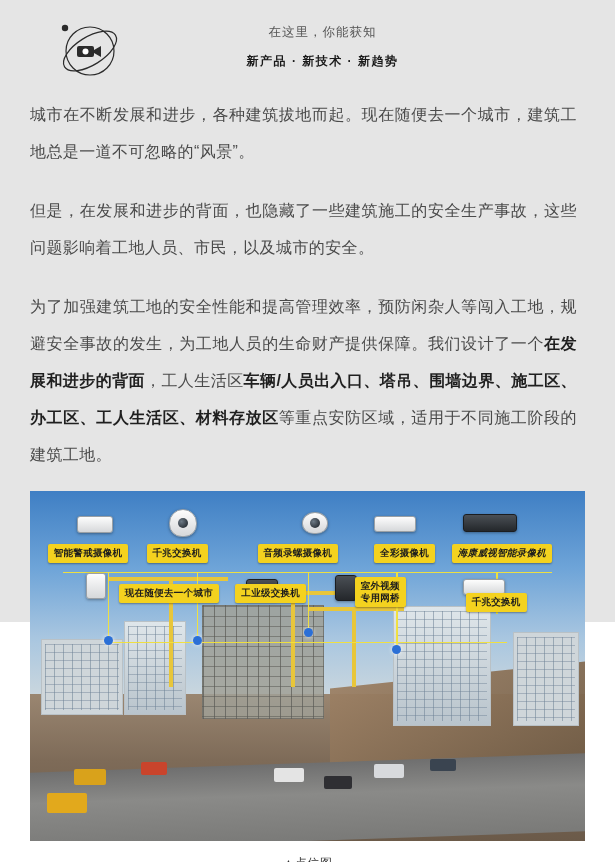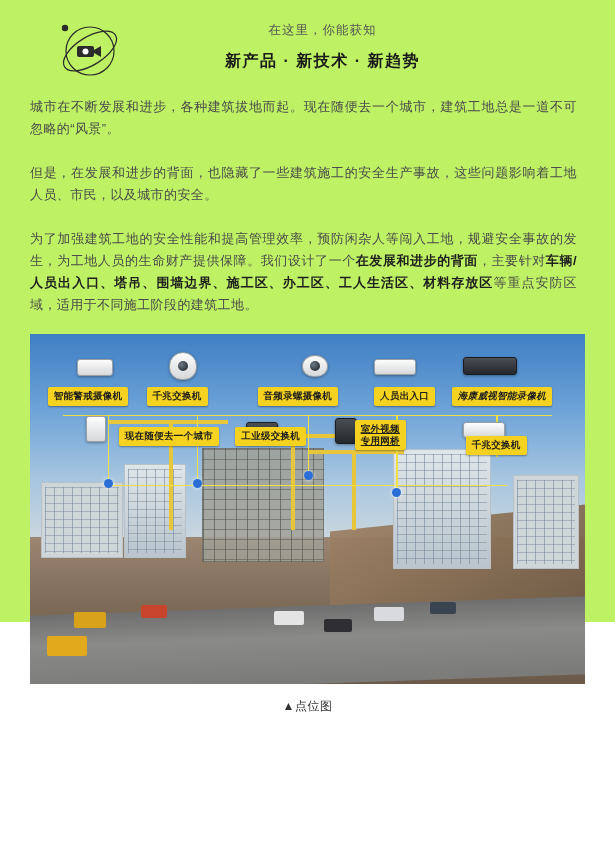--- a/index.html
+++ b/index.html
@@ -12,21 +12,21 @@
     height: 862px;
     font-family: "Liberation Sans", sans-serif;
     color: #3f3f3f;
     position: relative;
     overflow: hidden;
   }
   .page {
     width: 615px;
     height: 622px;
     position: relative;
-    background: #bef264;
+    background: #e5e5e5;
   }
 
   
   .header {
     display: flex;
     align-items: center;
     padding: 14px 28px 6px 28px;
     height: 86px;
     box-sizing: border-box;
   }
@@ -47,34 +47,34 @@
     text-align: center;
     padding-right: 90px;
   }
   .header-line1 {
     font-size: 12.5px;
     color: #555;
     letter-spacing: 1px;
     margin-bottom: 8px;
   }
   .header-line2 {
-    font-size: 16px;
+    font-size: 12px;
     color: #1a1a1a;
     font-weight: bold;
     letter-spacing: 1.5px;
     margin-top: 12px;
   }
 
   
   .content {
     padding: 10px 30px 0 30px;
   }
   p.para {
-    font-size: 13px;
-    line-height: 22px;
+    font-size: 16px;
+    line-height: 37px;
     color: #4a4a4a;
     margin: 0 8px 22px 0;
     letter-spacing: 0.4px;
     text-align: justify;
   }
   p.para.last {
     margin-bottom: 18px;
   }
   .bold-dark {
     font-weight: bold;
@@ -249,21 +249,21 @@
     <div class="header-text">
       <div class="header-line1">在这里，你能获知</div>
       <div class="header-line2">新产品 · 新技术 · 新趋势</div>
     </div>
   </div>
 
   <div class="content">
     <p class="para">城市在不断发展和进步，各种建筑拔地而起。现在随便去一个城市，建筑工地总是一道不可忽略的“风景”。</p>
     <p class="para">但是，在发展和进步的背面，也隐藏了一些建筑施工的安全生产事故，这些问题影响着工地人员、市民，以及城市的安全。</p>
     <p class="para last">
-      <span>为了加强建筑工地的安全性能和提高管理效率，预防闲杂人等闯入工地，规避安全事故的发生，为工地人员的生命财产提供保障。我们设计了一个</span><span class="bold-dark">在发展和进步的背面</span><span>，主要针对</span><span class="bold-dark">车辆/人员出入口、塔吊、围墙边界、施工区、办工区、工人生活区、材料存放区</span><span>等重点安防区域，适用于不同施工阶段的建筑工地。</span>
+      <span>为了加强建筑工地的安全性能和提高管理效率，预防闲杂人等闯入工地，规避安全事故的发生，为工地人员的生命财产提供保障。我们设计了一个</span><span class="bold-dark">在发展和进步的背面</span><span>，工人生活区</span><span class="bold-dark">车辆/人员出入口、塔吊、围墙边界、施工区、办工区、工人生活区、材料存放区</span><span>等重点安防区域，适用于不同施工阶段的建筑工地。</span>
     </p>
   </div>
 
   <div class="figure">
     <div class="photo">
       <div class="sky"></div>
       <div class="ground"></div>
       <div class="dirt"></div>
 
       <div class="bld" style="left:2%; bottom:36%; width:80px; height:74px;">
@@ -317,31 +317,31 @@
         </div>
       <div class="dev dome" style="left:49%; top:6%; width:24px; height:20px;">
           <span class="lens"></span>
         </div>
       <div class="dev" style="left:62%; top:7%; width:40px; height:14px;"></div>
       <div class="dev dark" style="left:78%; top:6.5%; width:52px; height:16px;"></div>
 
       <div class="chip" style="left:3.2%; top:15%;">智能警戒摄像机</div>
       <div class="chip" style="left:21%; top:15%;">千兆交换机</div>
       <div class="chip" style="left:41%; top:15%;">音频录螺摄像机</div>
-      <div class="chip" style="left:62%; top:15%;">人员出入口</div>
+      <div class="chip" style="left:62%; top:15%;">全彩摄像机</div>
       <div class="chip" style="left:76%; top:15%;font-style:italic;">海康威视智能录像机</div>
 
       <div class="dev" style="left:10%; top:23.5%; width:18px; height:24px;"></div>
       <div class="dev dark" style="left:39%; top:25%; width:30px; height:20px;"></div>
       <div class="dev dark" style="left:55%; top:24%; width:20px; height:24px;"></div>
       <div class="dev" style="left:78%; top:25%; width:40px; height:14px;"></div>
 
       <div class="chip" style="left:16%; top:26.5%;">现在随便去一个城市</div>
       <div class="chip" style="left:37%; top:26.5%;font-family:Liberation Mono, monospace;">工业级交换机</div>
-      <div class="chip" style="left:58.5%; top:24.5%; text-align:left; line-height:12px;text-decoration:underline;">
+      <div class="chip" style="left:58.5%; top:24.5%; text-align:left; line-height:12px;">
         <span>室外视频</span><br>
         <span>专用网桥</span>
       </div>
       <div class="chip" style="left:78.5%; top:29%;">千兆交换机</div>
     </div>
     <div class="caption">▲点位图</div>
   </div>
 
 </div>
 

